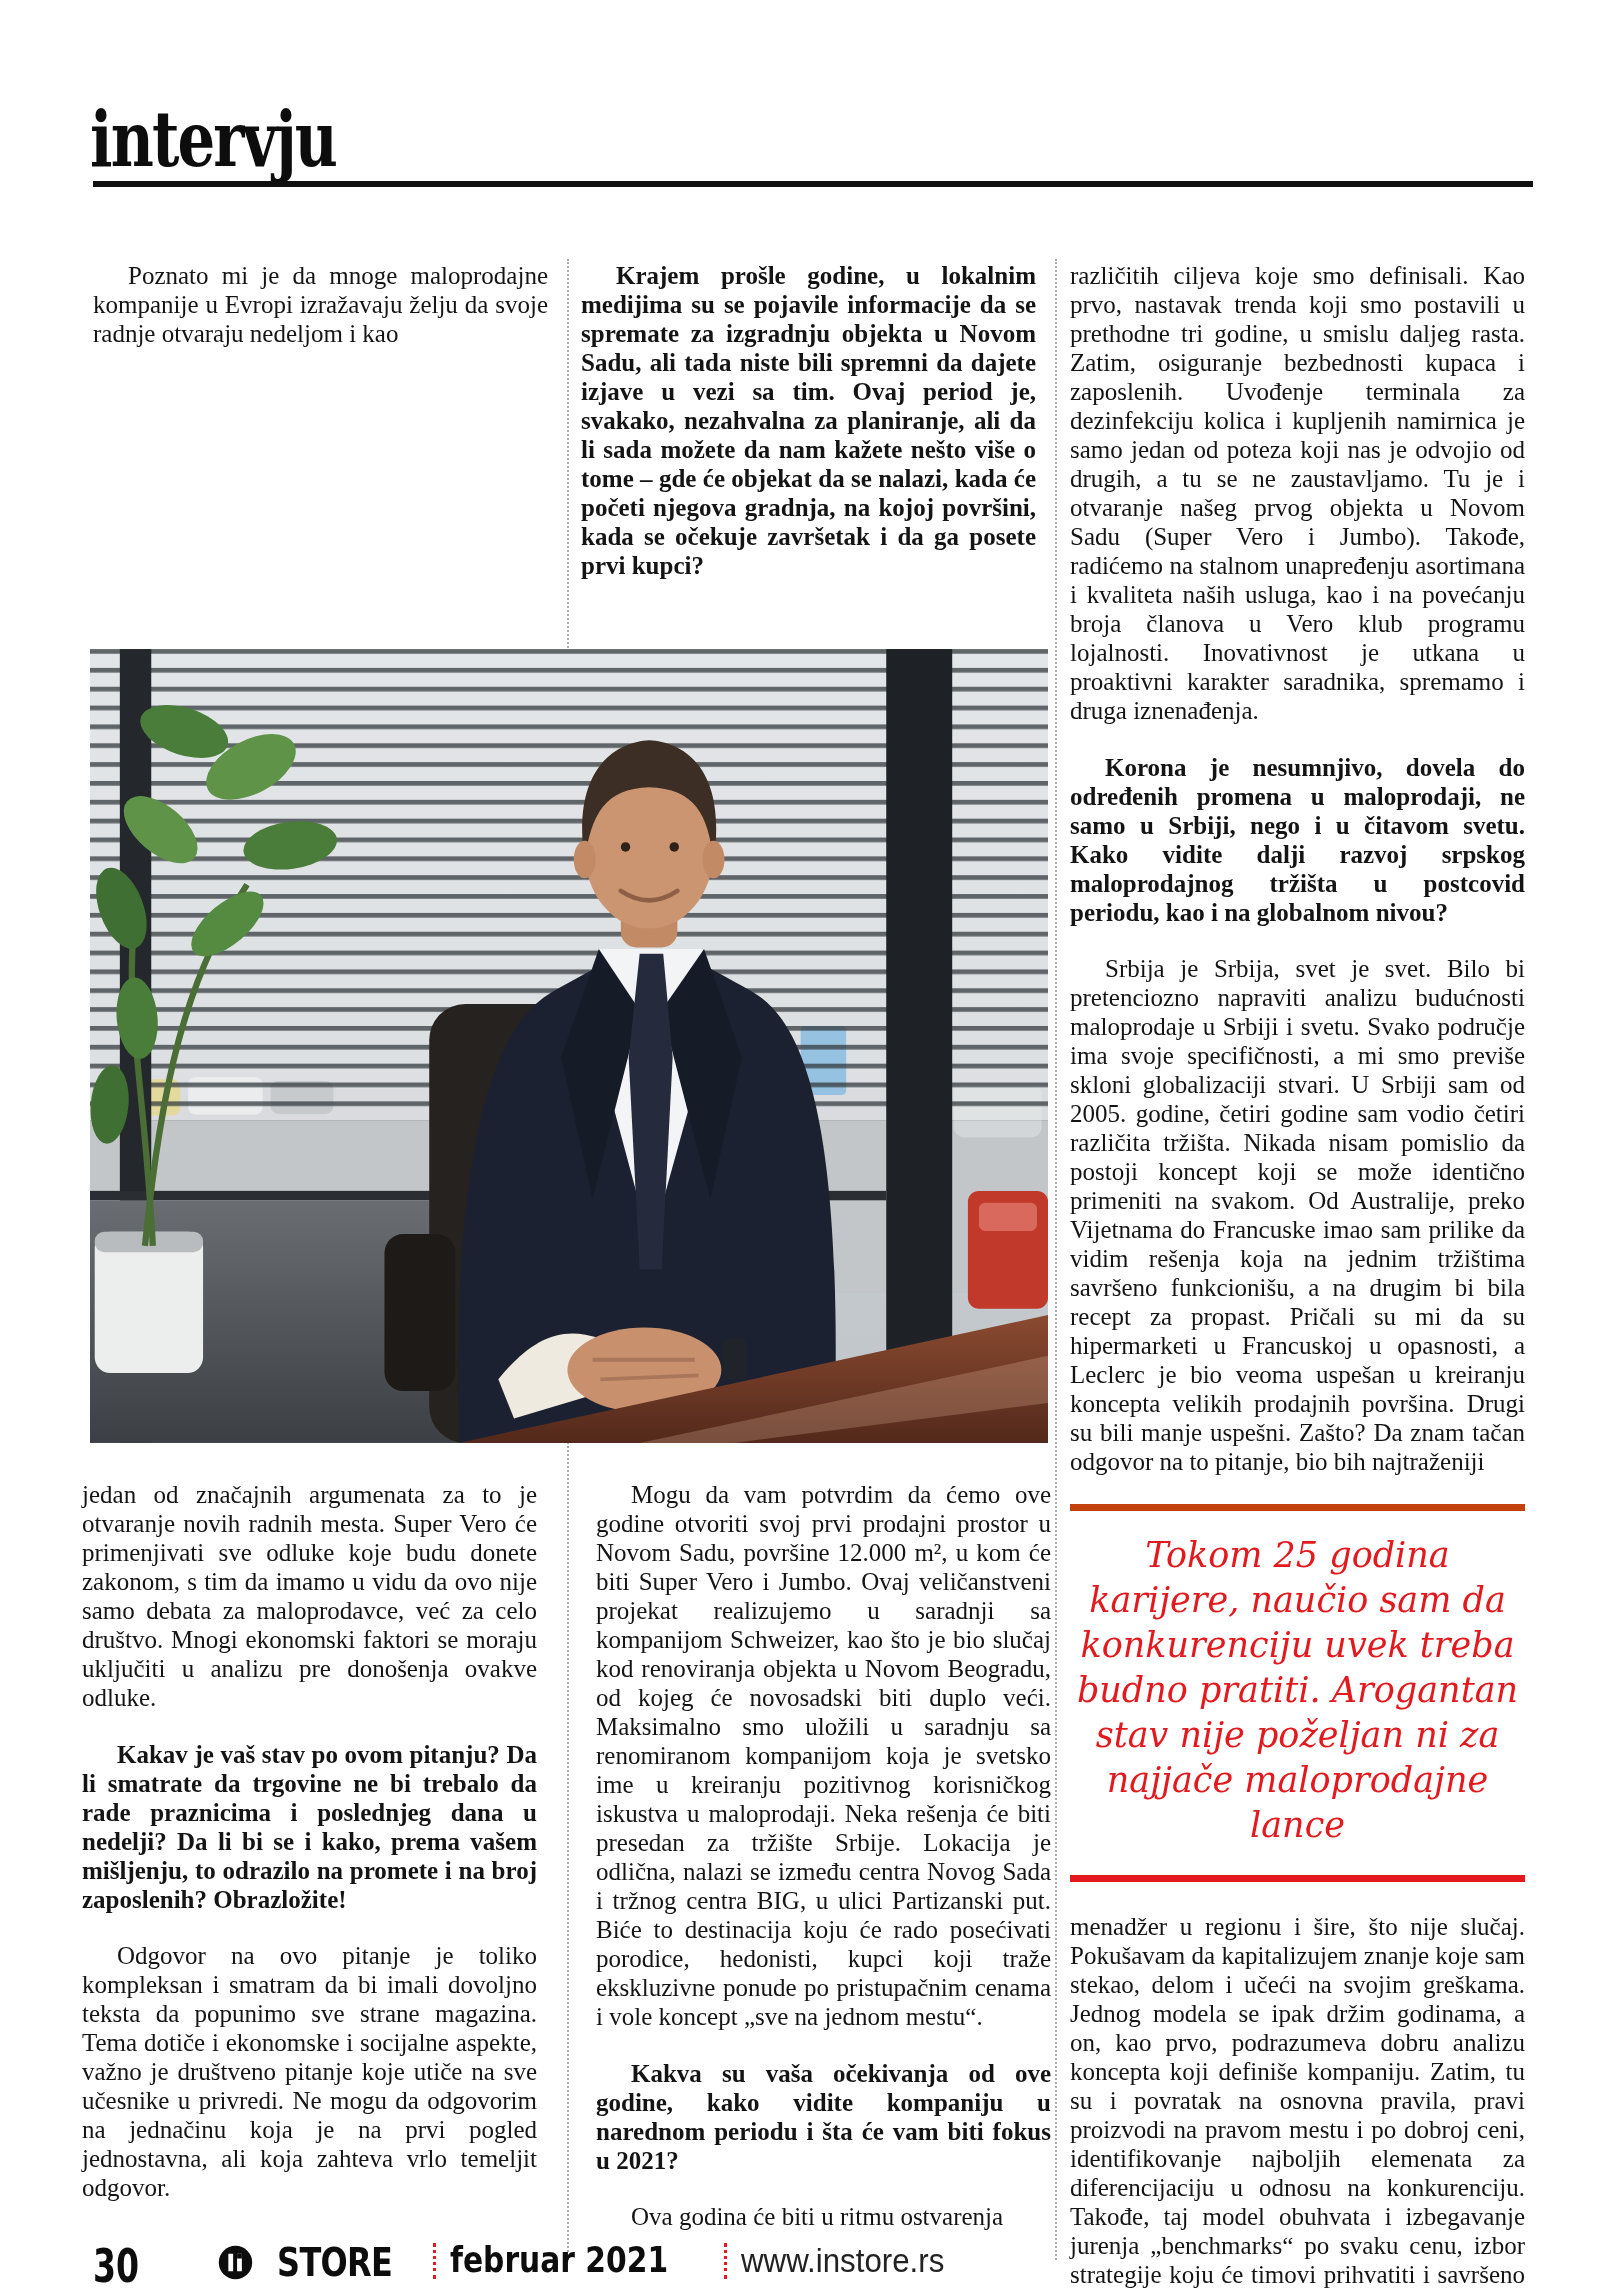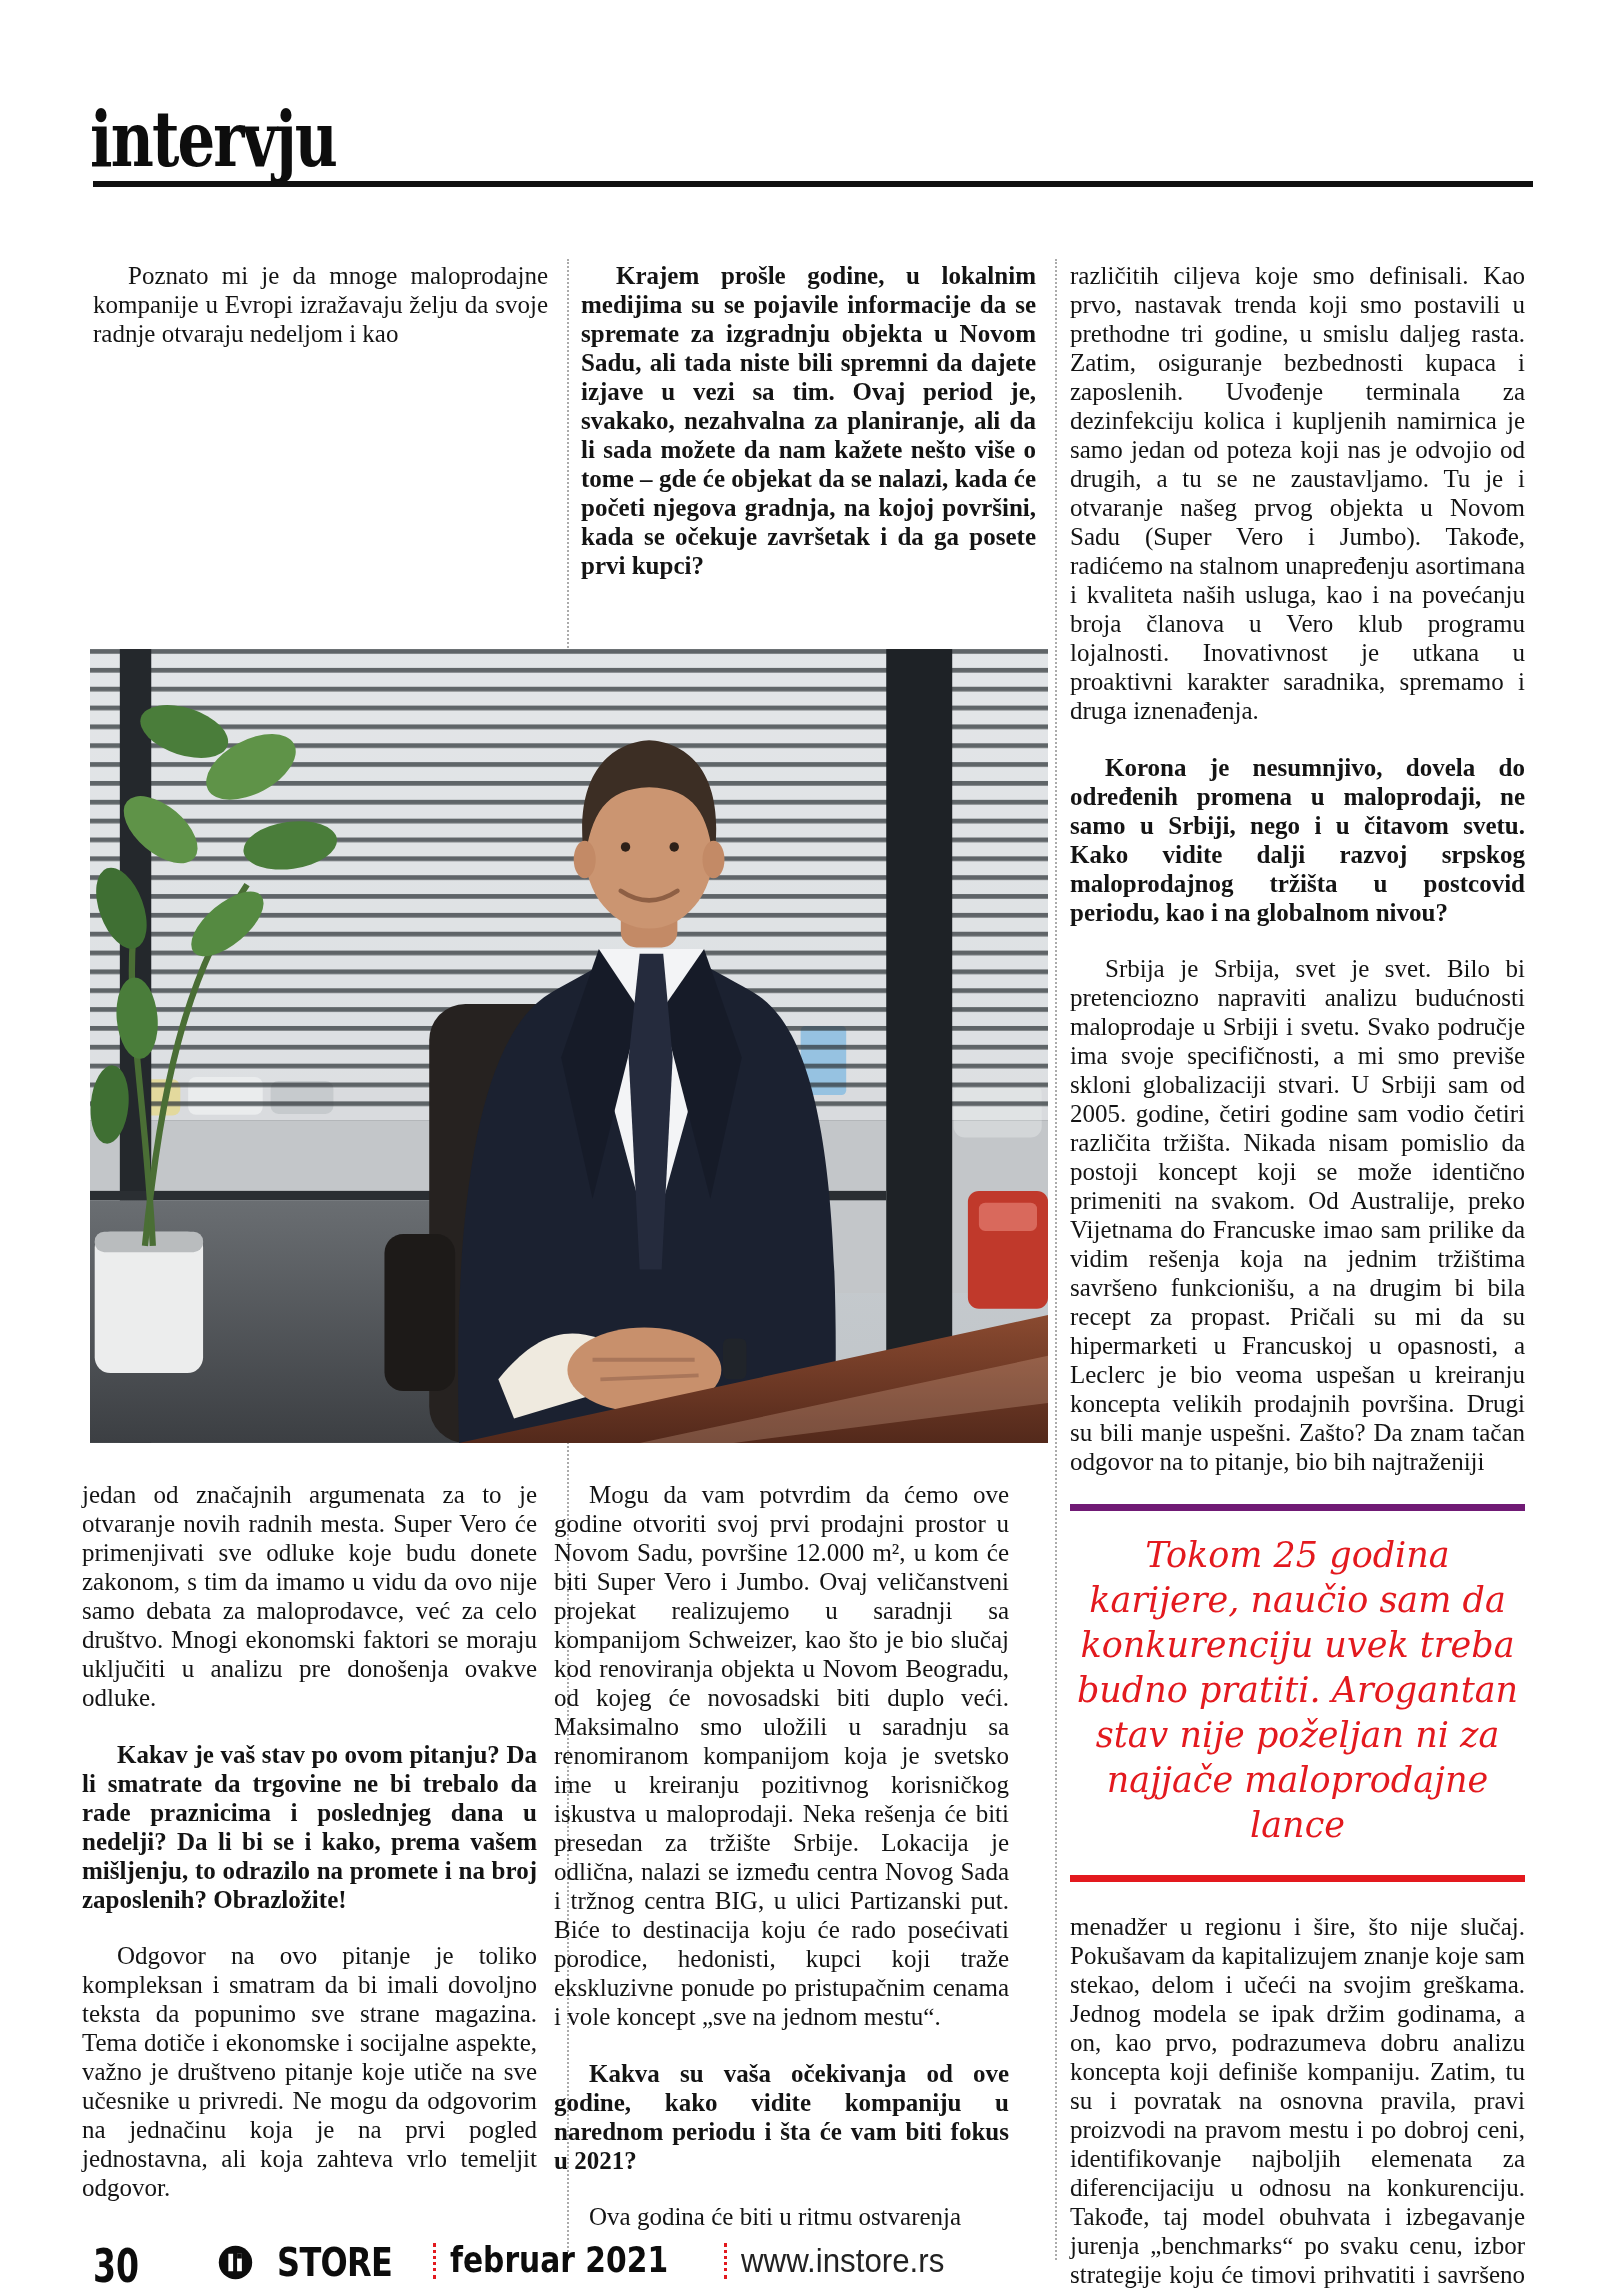--- a/index.html
+++ b/index.html
@@ -29,35 +29,35 @@
   
   .col{
     position:absolute;width:455px;
     font-size:25px;line-height:29px;
     text-align:justify;
   }
   #col1-top{left:93px;top:261px;}
   #col2-top{left:581px;top:261px;}
   #col3   {left:1070px;top:261px;}
   #col1-bottom{left:82px;top:1480px;}
-  #col2-bottom{left:554px;top:1480px;}
+  #col2-bottom{left:596px;top:1480px;}
   .col p{margin:0 0 27.5px 0;}
   .col p.ind{text-indent:35px;}
   .col p.q{font-weight:bold;}
   .vsep{
     position:absolute;top:259px;height:2001px;width:0;
     border-left:2.4px dotted #ababab;
   }
   #vsep-1{left:567px;}
   #vsep-2{left:1055px;}
   
   .pullquote{
     margin:27px 0 30px 0;
     padding:22px 4.7px 27px 4.7px;
-    border-top:7px solid #701a75;
+    border-top:7px solid #c2410c;
     border-bottom:7px solid #e3191e;
     text-align:center;
     font-family:"DejaVu Serif", serif;
     font-style:italic;
     font-size:35px;line-height:45px;
     color:#e3191e;
   }
   
   #photo{
     position:absolute;left:90px;top:649px;

